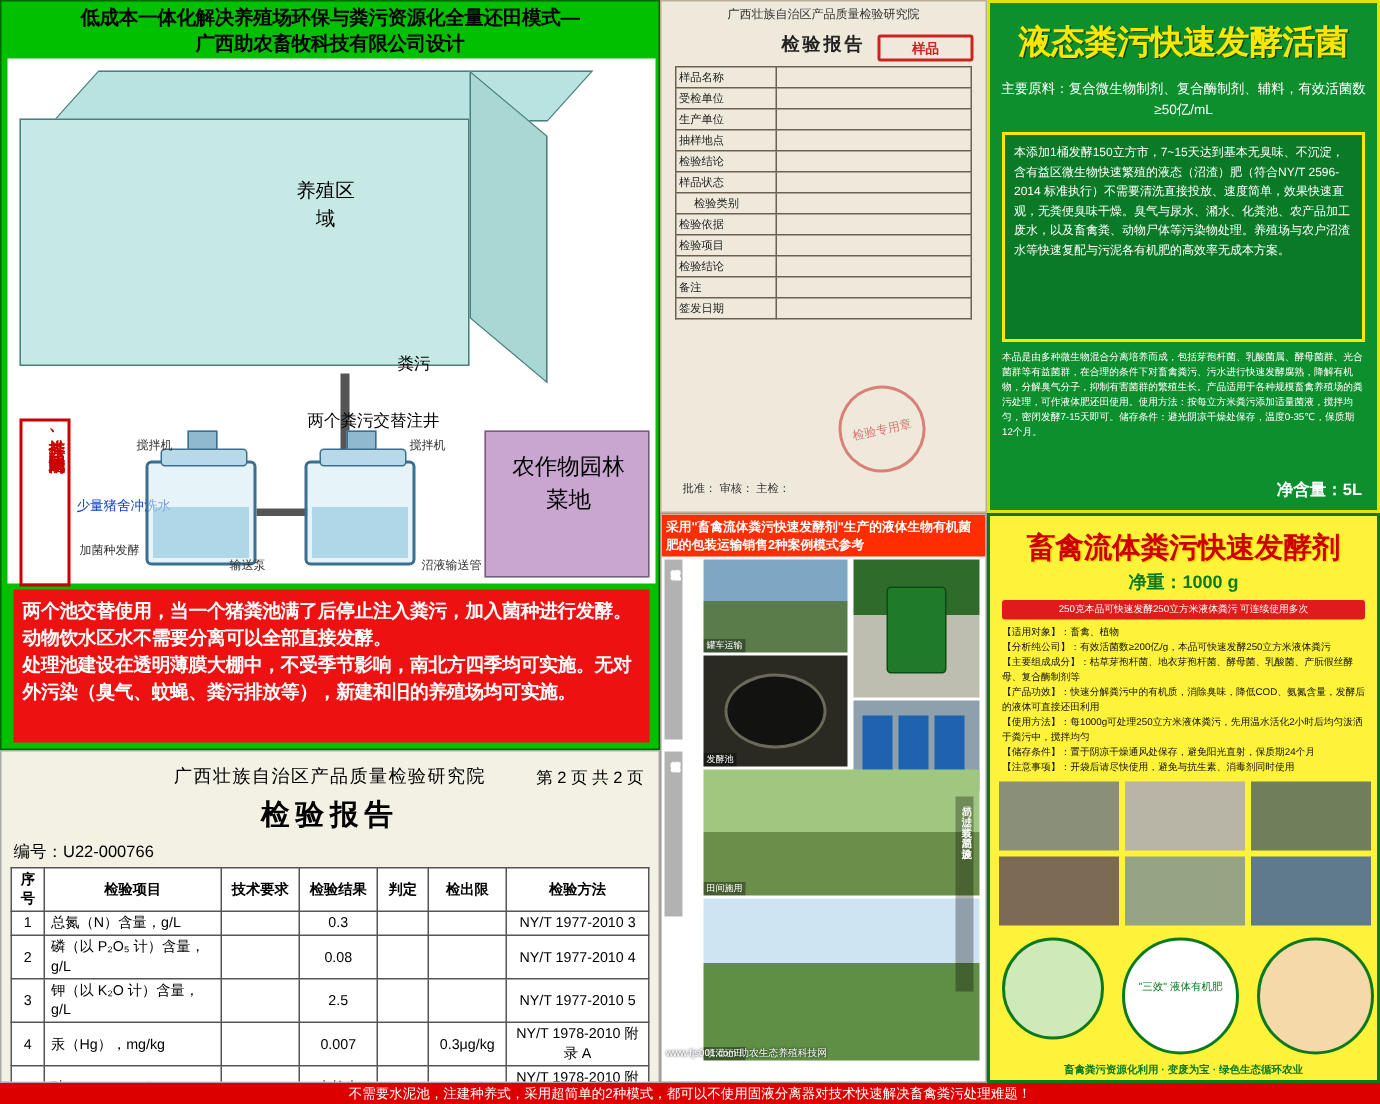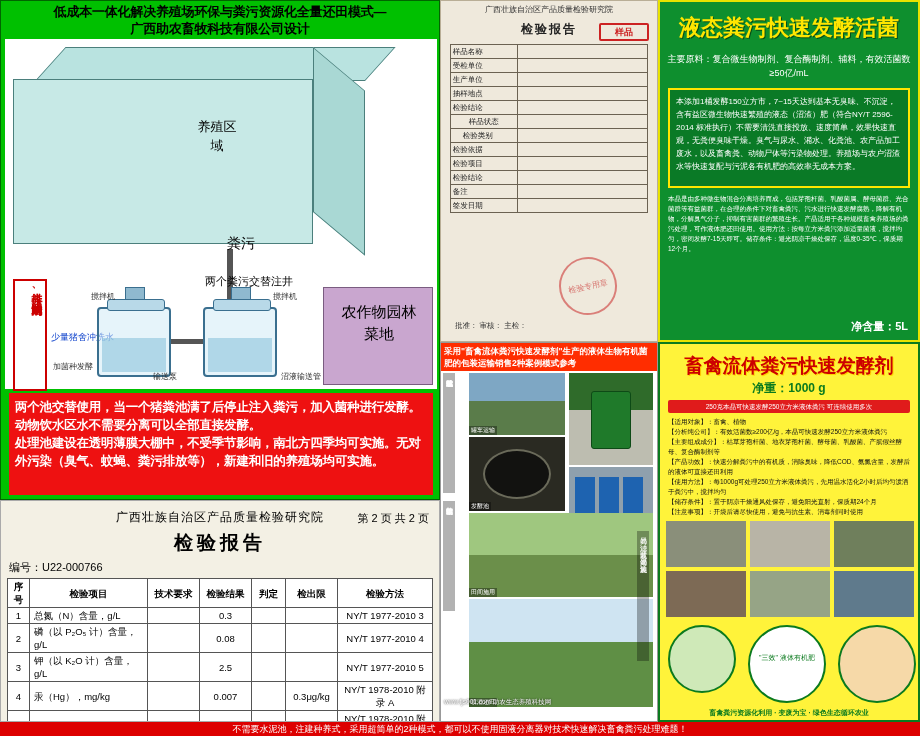--- a/index.html
+++ b/index.html
@@ -118,21 +118,21 @@
   }
   .pipe-h {
     position: absolute; left: 166px; top: 300px;
     width: 34px; height: 5px; background: #555;
   }
   .pipe-v {
     position: absolute; left: 222px; top: 210px;
     width: 6px; height: 58px; background: #555;
   }
   .pipe-label {
-    position: absolute; font-size: 14px; color: #000;
+    position: absolute; font-size: 11px; color: #000; margin-left: 38px;
   }
   .tank-caption {
     position: absolute; left: 200px; top: 236px;
     font-size: 11px; color: #000; line-height: 13px;
   }
   .small-lbl { position: absolute; font-size: 8px; color: #333; }
   #diag-red-text {
     position: absolute; left: 8px; top: 392px;
     width: 424px; height: 102px;
     background: #ee1111;
@@ -183,21 +183,21 @@
   }
   #fs-head {
     text-align: center; font-size: 8px; color: #333; padding-top: 3px;
   }
   #fs-title {
     text-align: center; font-size: 12px; font-weight: bold;
     color: #222; margin-top: 6px; letter-spacing: 2px;
   }
   #fs-stamp {
     position: absolute; right: 8px; top: 22px;
-    width: 50px; height: 18px;
+    width: 64px; height: 18px;
     border: 2px solid #cc2222; color: #cc2222;
     font-size: 9px; font-weight: bold; text-align: center;
     line-height: 14px; border-radius: 2px;
   }
   table.fs {
     width: 92%; margin: 6px auto 0 auto;
     border-collapse: collapse; font-size: 7.5px; color: #222;
   }
   table.fs td {
     border: 1px solid #6b6252; height: 14px; padding: 0 2px;
@@ -234,21 +234,21 @@
     font-size: 9px; margin-top: 10px;
     line-height: 14px; padding: 0 6px;
   }
   #lg-box {
     margin: 8px 8px 0 8px;
     border: 2px solid #ffe600;
     background: #0a7a26;
     color: #ffffff;
     font-size: 8px; line-height: 13px;
     padding: 5px 6px;
-    height: 100px;
+    height: 140px;
   }
   #lg-bottom {
     color: #ffffff; font-size: 6.5px; line-height: 10px;
     padding: 6px 8px 0 8px;
   }
   #lg-net {
     position: absolute; right: 10px; bottom: 6px;
     color: #ffffff; font-size: 11px; font-weight: bold;
   }
 
@@ -476,21 +476,21 @@
           </tr>
           <tr>
             <td style="width: 34%;">抽样地点</td>
             <td>&nbsp;</td>
           </tr>
           <tr>
             <td style="width: 34%;">检验结论</td>
             <td>&nbsp;</td>
           </tr>
           <tr>
-            <td style="width: 34%; text-align: center;">样品状态</td>
+            <td style="width: 34%;">样品状态</td>
             <td>&nbsp;</td>
           </tr>
           <tr>
             <td style="width: 34%; padding-left: 12px;">检验类别</td>
             <td>&nbsp;</td>
           </tr>
           <tr>
             <td style="width: 34%;">检验依据</td>
             <td>&nbsp;</td>
           </tr>

